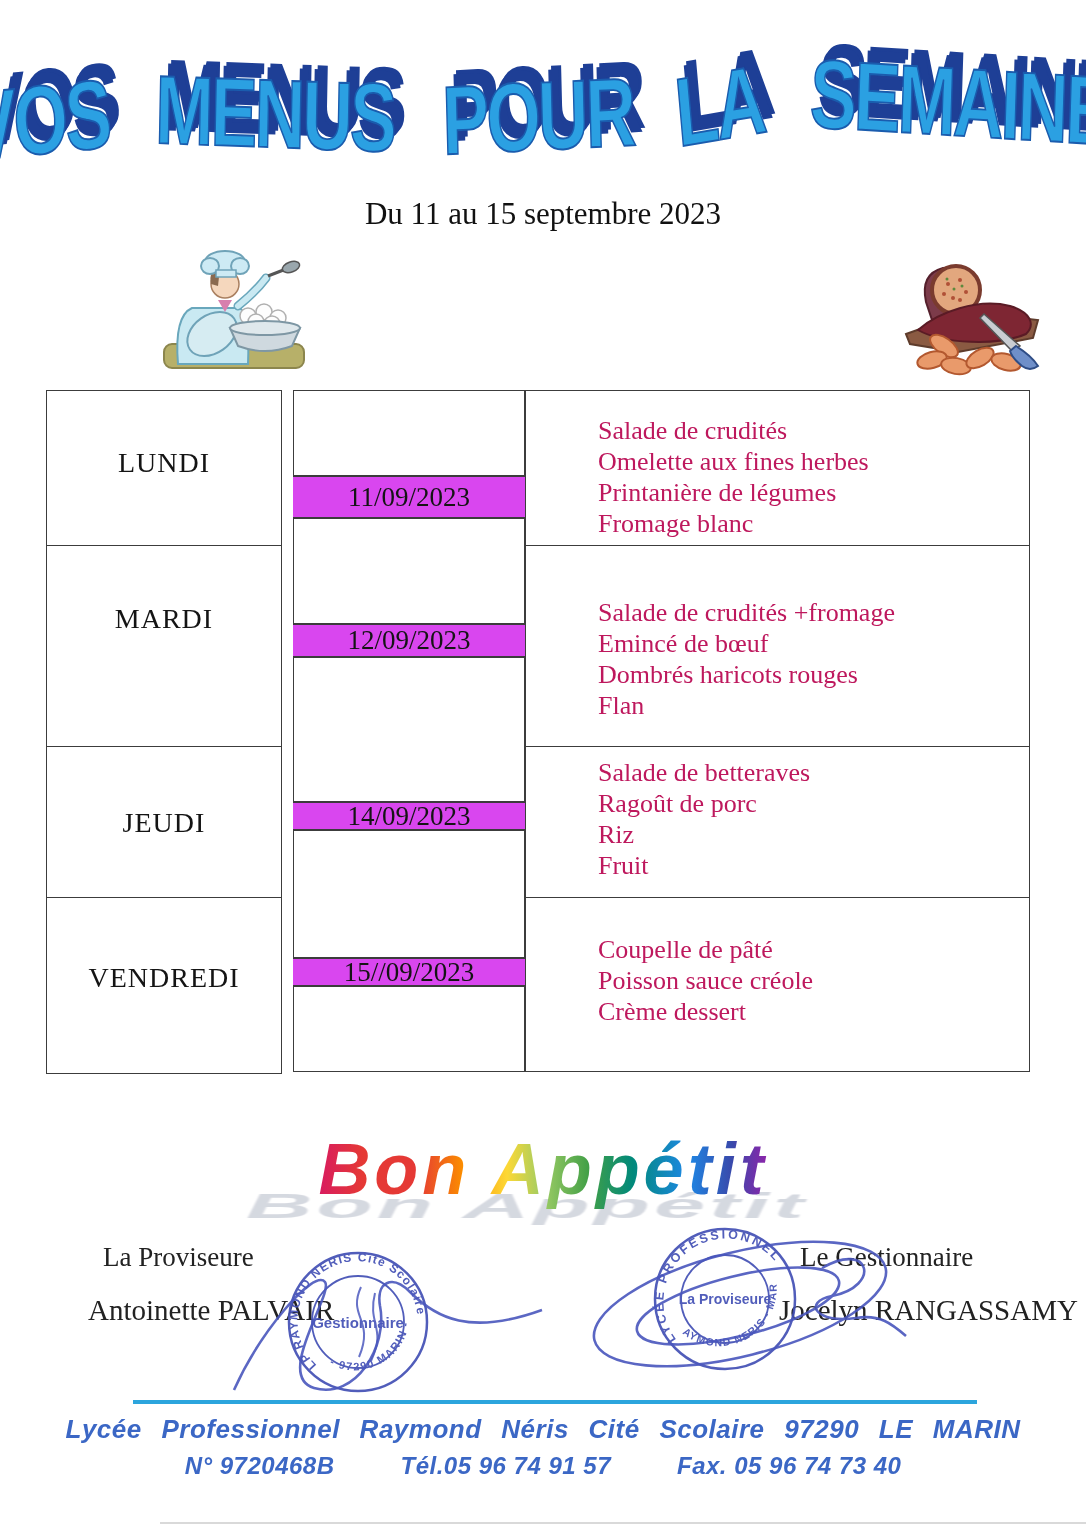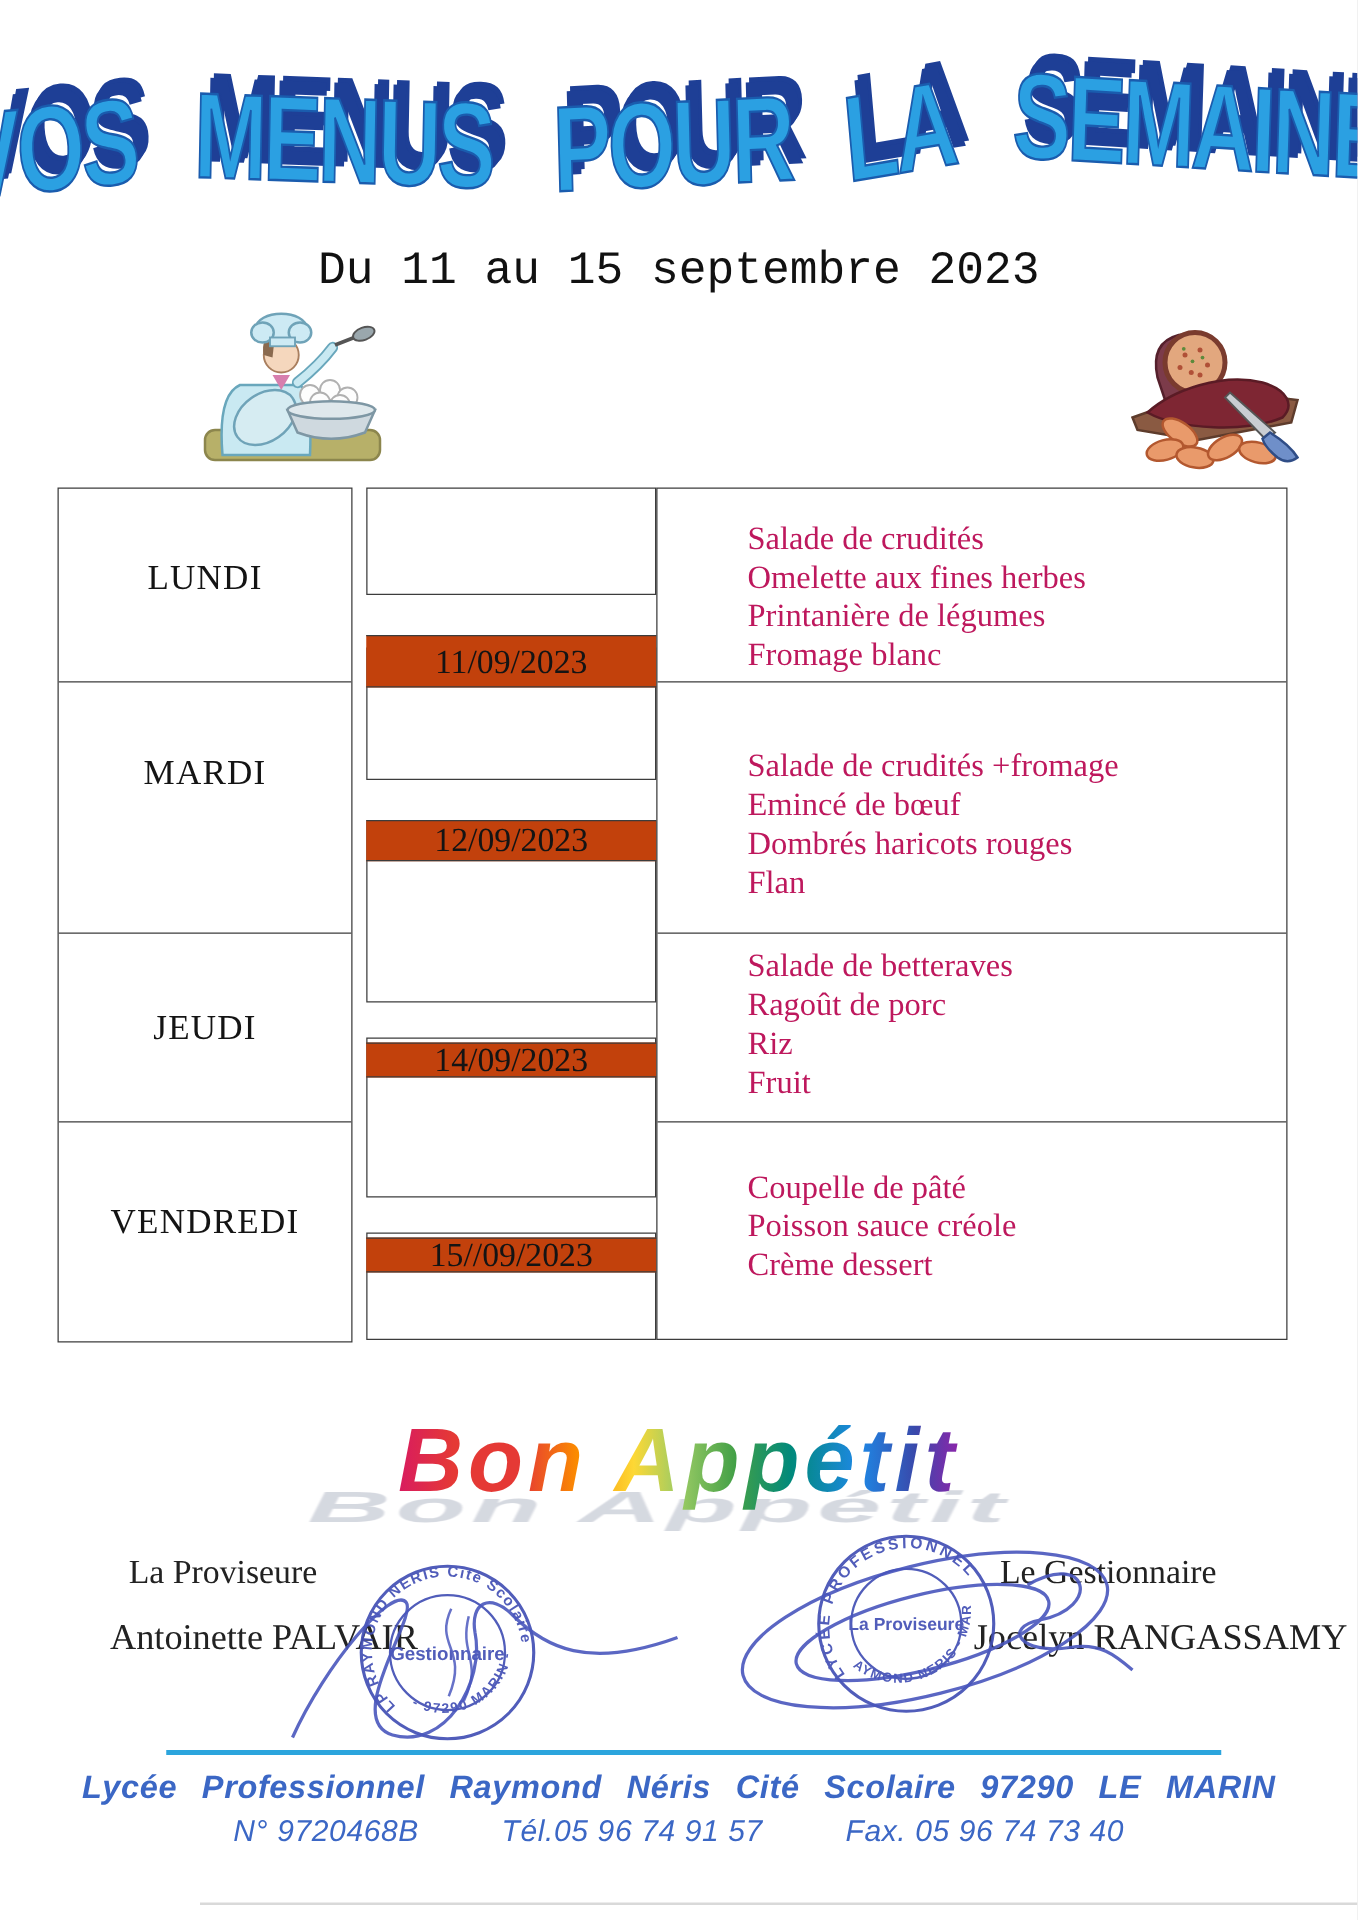--- a/index.html
+++ b/index.html
@@ -23,21 +23,21 @@
     transform-origin:center;
   }
   .tw0{transform:scaleX(.92) scaleY(1.28) rotate(-4deg) translateY(8px);}
   .tw1{transform:scaleX(.92) scaleY(1.28) rotate(1.5deg) translateY(3px);}
   .tw2{transform:scaleX(.92) scaleY(1.28) rotate(-2deg) translateY(5px);}
   .tw3{transform:scaleX(.92) scaleY(1.28) rotate(-7deg) translateY(-3px);}
   .tw4{transform:scaleX(.92) scaleY(1.28) rotate(2.5deg) translateY(-6px);}
   
   .subtitle{
     position:absolute; top:196px; left:0; right:0; text-align:center;
-    font-size:37px; color:#111;font-family:Liberation Mono, monospace;
+    font-size:31px; color:#111;
   }
   
   .clip-left{position:absolute; left:148px; top:246px;}
   .clip-right{position:absolute; left:898px; top:254px;}
   
   .col-box{position:absolute; border:1.5px solid #3c3c3c; box-sizing:border-box;}
   .day-col{left:46px; top:390px; width:236px; height:684px;}
   .menu-col{left:525px; top:390px; width:505px; height:682px;}
   .hdiv{position:absolute; left:0; right:0; height:1.5px; background:#3c3c3c;}
   .day-label{
@@ -47,21 +47,21 @@
   .menu-block{position:absolute; left:72px; right:8px;}
   .menu-line{font-size:26px; line-height:31px; color:#be185d; white-space:nowrap;}
   .mid-box{
     position:absolute; left:293px; width:232px;
     border:1.5px solid #3c3c3c; box-sizing:border-box; background:#fff;
   }
   .date-strip{
     position:absolute; left:293px; width:232px;
     border-top:1.5px solid #3c3c3c; border-bottom:1.5px solid #3c3c3c;
     box-sizing:border-box; display:flex; align-items:center; justify-content:center;
-    font-size:27px; color:#141414; background:#c2410c;margin-top:32px;
+    font-size:27px; color:#141414; background:#d946ef;
   }
   
   .bon-wrap{position:absolute; top:1128px; left:0; right:0; text-align:center;}
   .bon{
     display:inline-block;
     font-family:"Liberation Sans", sans-serif;
     font-weight:bold; font-style:italic;
     font-size:72px; letter-spacing:4px;
     background:linear-gradient(90deg,#d81b60 0%,#e53935 10%,#e53935 22%,#fb8c00 32%,#fdd835 42%,#9ccc65 50%,#43a047 60%,#00897b 70%,#1e88e5 82%,#3949ab 92%,#8e24aa 100%);
     -webkit-background-clip:text; background-clip:text;
@@ -84,21 +84,21 @@
   
   .cyan-rule{position:absolute; top:1400px; left:133px; width:844px; height:4px; background:#2ca5dd;}
   .footer1{
     position:absolute; top:1414px; left:0; right:0; text-align:center;
     font-family:"Liberation Sans", sans-serif; font-weight:bold; font-style:italic;
     font-size:26px; color:#3b67c5; word-spacing:12px; letter-spacing:.5px;
   }
   .footer2{
     position:absolute; top:1452px; left:0; right:0;
     display:flex; justify-content:center; gap:66px;
-    font-family:"Liberation Sans", sans-serif; font-weight:normal; font-style:italic;
+    font-family:"Liberation Sans", sans-serif; font-weight:bold; font-style:italic;
     font-size:24px; color:#3b67c5; letter-spacing:.5px;
   }
   .bottom-faint{position:absolute; top:1522px; left:160px; width:926px; height:2px; background:#d9d9d9;}
 </style>
 </head>
 <body>
 
 <div id="page">
 
   <div class="title-row">

